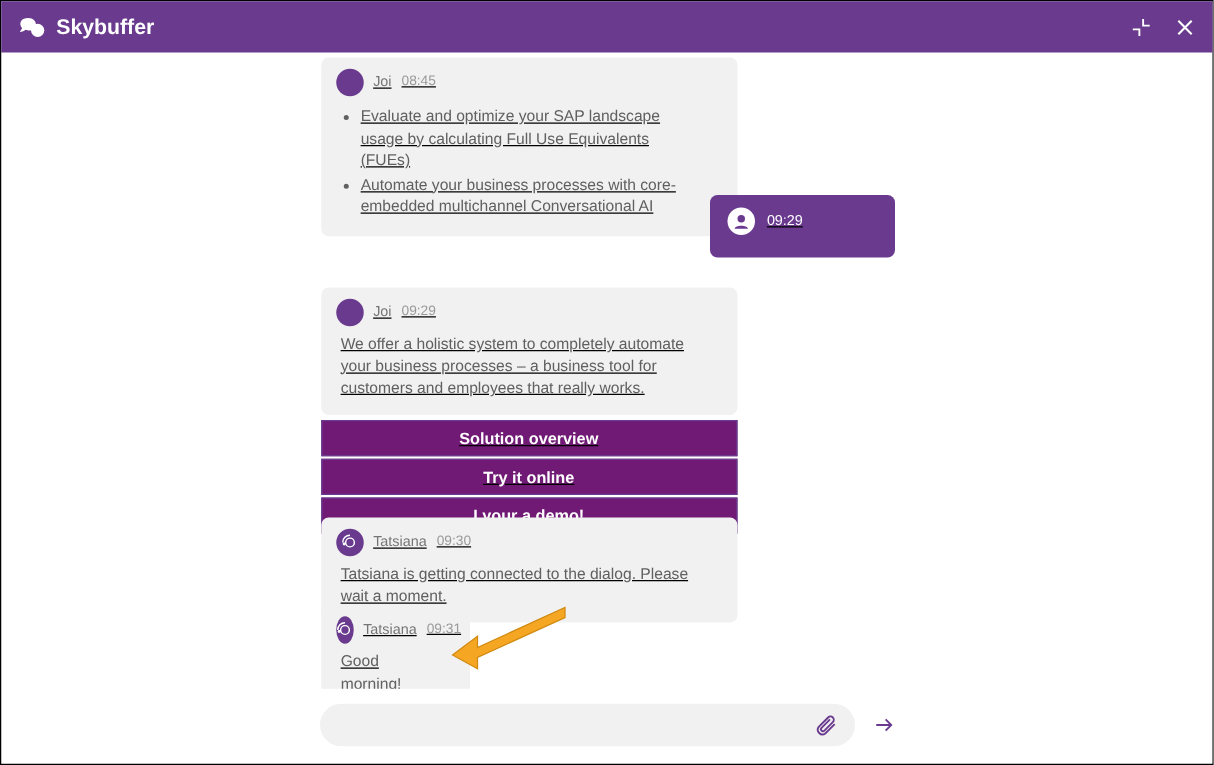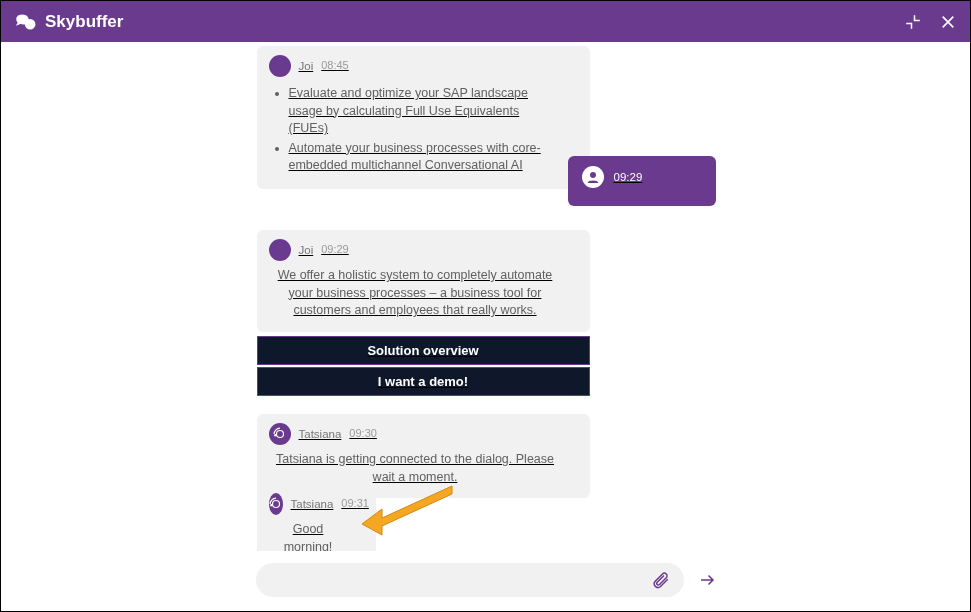--- a/index.html
+++ b/index.html
@@ -21,28 +21,28 @@
     .msg-head { display: flex; align-items: center; gap: 8px; padding: 9px 12px 6px; }
     .avatar { width: 22px; height: 22px; border-radius: 50%; display:flex; align-items:center; justify-content:center; }
     .avatar.bot-dot { background: #6a3a8f; }
     .avatar.agent { background: #6a3a8f; }
     .avatar.agent svg { display:block; }
     .sender { color: #757575; font-size: 11.5px; }
     .time { color: #9a9a9a; font-size: 11px; }
     .msg-body { padding: 0 32px 12px 16px; }
     .msg-body ul { list-style: disc; padding-left: 16px; }
     .msg-body ul li { margin: 2px 0; font-size: 12.5px; color:#606060; }
-    .msg-body p { font-size: 12.5px; color:#606060;text-align:center; }
+    .msg-body p { font-size: 12.5px; color:#606060; }
     .user-bubble { padding: 10px 14px; }
     .user-head { display:flex; align-items:center; gap:10px; margin-bottom:8px; }
     .user-avatar { width: 22px; height: 22px; border-radius:50%; background:#fff; display:flex; align-items:center; justify-content:center; }
     .user-avatar svg { display:block; }
     .user-time { color:#fff; font-size:11.5px; }
     .btn-row { width: 333px; }
-    .action-btn { display:block; width:100%; background:#0f172a; color:#fff; border:1px solid #6a3a8f; font-size:13px; font-weight:700; padding:6px 0; cursor:pointer; }
+    .action-btn { display:block; width:100%; background:#701a75; color:#fff; border:1px solid #6a3a8f; font-size:13px; font-weight:700; padding:6px 0; cursor:pointer; }
     .action-btn + .action-btn { margin-top:2px; }
     .attach-footer { position:absolute; right:6px; bottom:4px; }
     .attach-footer svg { display:block; }
     .arrow-annot { position:absolute; pointer-events:none; }
     .composer { position:absolute; bottom:14px; left:50%; transform:translateX(-50%); width: 460px; display:flex; align-items:center; gap:14px; }
     .input-pill { flex:1; height: 34px; background:#f1f1f1; border-radius:17px; display:flex; align-items:center; padding:0 14px; }
     .input-pill input { flex:1; border:none; background:transparent; outline:none; font-size:13px; color:#606060; }
     .paperclip-btn { color:#6a3a8f; cursor:pointer; display:flex; align-items:center; }
     .send-btn { color:#6a3a8f; cursor:pointer; display:flex; align-items:center; }
   </style>
@@ -114,21 +114,22 @@
             <div class="avatar bot-dot"></div>
             <span class="sender">Joi</span>
             <span class="time">09:29</span>
           </div>
           <div class="msg-body">
             <p>We offer a holistic system to completely automate your business processes – a business tool for customers and employees that really works.</p>
           </div>
         </div>
         <div class="btn-row" style="margin-top:4px;">
           <button class="action-btn">Solution overview</button>
-          <button class="action-btn">I want a demo!</button>
+          <button class="action-btn">Try it online</button>
+          <button class="action-btn">I your a demo!</button>
         </div>
       </div>
 
       <div class="msg" style="left:131px; top:372px;">
         <div class="bubble bot" style="width:333px;">
           <div class="msg-head">
             <div class="avatar agent">
               <svg width="14" height="14" viewBox="0 0 24 24" fill="none" stroke="#fff" stroke-width="2">
                 <circle cx="12" cy="12" r="6"></circle>
                 <path d="M12 2 A10 10 0 0 0 2 12"></path>

